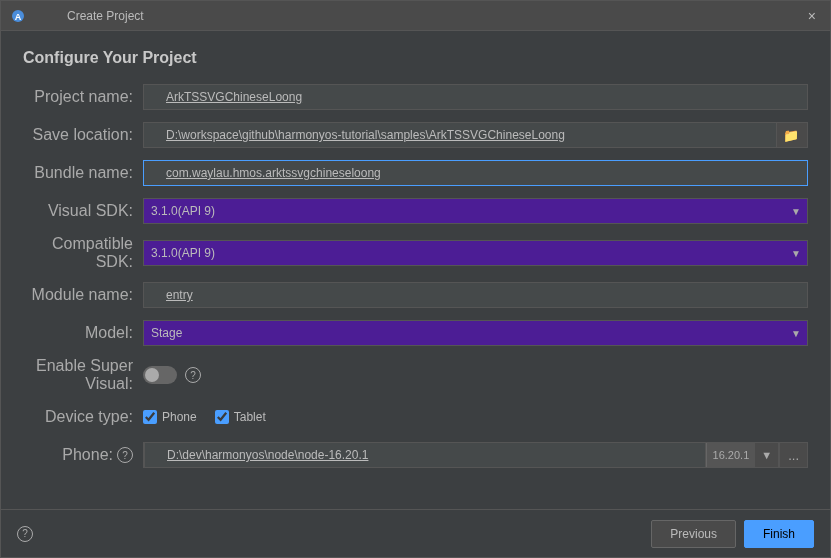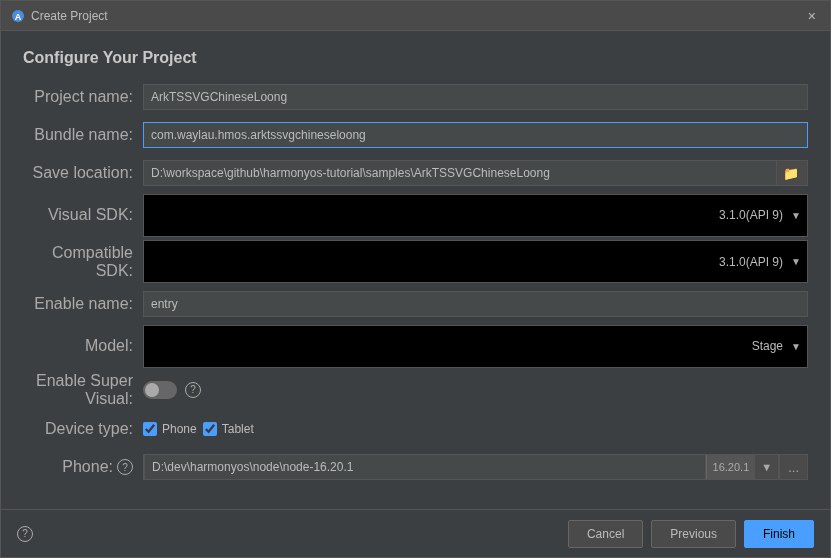--- a/index.html
+++ b/index.html
@@ -32,20 +32,21 @@
       height: 30px;
     }
     .title-bar-left {
       display: flex;
       align-items: center;
       gap: 6px;
     }
     .title-text {
       font-size: 12px;
       color: #bbbbbb;
+      margin-left: 36px;
     }
     .close-btn {
       cursor: pointer;
       color: #bbbbbb;
       font-size: 14px;
       background: none;
       border: none;
       line-height: 1;
       padding: 2px 4px;
     }
@@ -82,24 +83,25 @@
       padding-right: 10px;
     }
     .form-control {
       flex: 1;
     }
     input[type="text"] {
       width: 100%;
       background: #45494a;
       border: 1px solid #555;
       color: #bbbbbb;
-      padding: 4px 7px;
+      padding: 4px 22px;
       font-size: 12px;
       height: 26px;
       outline: none;
+      text-decoration: underline;
     }
     .bundle-input {
       border-color: #4a9eff !important;
     }
     .input-with-btn {
       display: flex;
       align-items: center;
       gap: 0;
     }
     .input-with-btn input[type="text"] {
@@ -118,30 +120,29 @@
       align-items: center;
       justify-content: center;
     }
     .select-wrapper {
       position: relative;
       display: flex;
       align-items: center;
     }
     .select-wrapper select {
       width: 100%;
-      background: #000000;
+      background: #4c1d95;
       border: 1px solid #555;
       color: #bbbbbb;
       padding: 4px 24px 4px 7px;
       font-size: 12px;
-      height: 43px;
+      height: 26px;
       outline: none;
       appearance: none;
       cursor: pointer;
-      text-align: right;
     }
     .select-arrow {
       position: absolute;
       right: 7px;
       color: #aaaaaa;
       pointer-events: none;
       font-size: 10px;
     }
     .toggle-row {
       display: flex;
@@ -176,21 +177,21 @@
       align-items: center;
       justify-content: center;
       font-size: 10px;
       color: #aaa;
       cursor: pointer;
       flex-shrink: 0;
     }
     .checkbox-row {
       display: flex;
       align-items: center;
-      gap: 6px;
+      gap: 18px;
     }
     .checkbox-item {
       display: flex;
       align-items: center;
       gap: 5px;
       cursor: pointer;
     }
     .checkbox-item input[type="checkbox"] {
       accent-color: #4a9eff;
       width: 14px;
@@ -362,31 +363,31 @@
       <div class="section-title">Configure Your Project</div>
 
       <div class="form-row">
         <span class="form-label">Project name:</span>
         <div class="form-control">
           <input type="text" value="ArkTSSVGChineseLoong" style="">
         </div>
       </div>
 
       <div class="form-row">
-        <span class="form-label">Bundle name:</span>
-        <div class="form-control">
-          <input type="text" class="bundle-input" value="com.waylau.hmos.arktssvgchineseloong" style="">
-        </div>
-      </div>
-
-      <div class="form-row">
         <span class="form-label">Save location:</span>
         <div class="form-control input-with-btn">
           <input type="text" value="D:\workspace\github\harmonyos-tutorial\samples\ArkTSSVGChineseLoong" style="">
           <button class="folder-btn">📁</button>
+        </div>
+      </div>
+
+      <div class="form-row">
+        <span class="form-label">Bundle name:</span>
+        <div class="form-control">
+          <input type="text" class="bundle-input" value="com.waylau.hmos.arktssvgchineseloong" style="">
         </div>
       </div>
 
       <div class="form-row">
         <span class="form-label">Visual SDK:</span>
         <div class="form-control">
           <div class="select-wrapper">
             <select>
               <option>3.1.0(API 9)</option>
               <option>3.0.0(API 8)</option>
@@ -405,21 +406,21 @@
               <option>3.1.0(API 9)</option>
               <option>3.0.0(API 8)</option>
               <option>2.0.0(API 6)</option>
             </select>
             <span class="select-arrow">▼</span>
           </div>
         </div>
       </div>
 
       <div class="form-row">
-        <span class="form-label">Enable name:</span>
+        <span class="form-label">Module name:</span>
         <div class="form-control">
           <input type="text" value="entry" style="">
         </div>
       </div>
 
       <div class="form-row">
         <span class="form-label">Model:</span>
         <div class="form-control">
           <div class="select-wrapper">
             <select>
@@ -471,18 +472,17 @@
       </div>
     </div>
 
   </div>
 
   <div class="dialog-footer">
     <div class="footer-left">
       <div class="footer-help-icon">?</div>
     </div>
     <div class="footer-buttons">
-      <button class="btn btn-cancel">Cancel</button>
       <button class="btn btn-prev">Previous</button>
       <button class="btn btn-finish">Finish</button>
     </div>
   </div>
 </div>
 
 </body></html>

